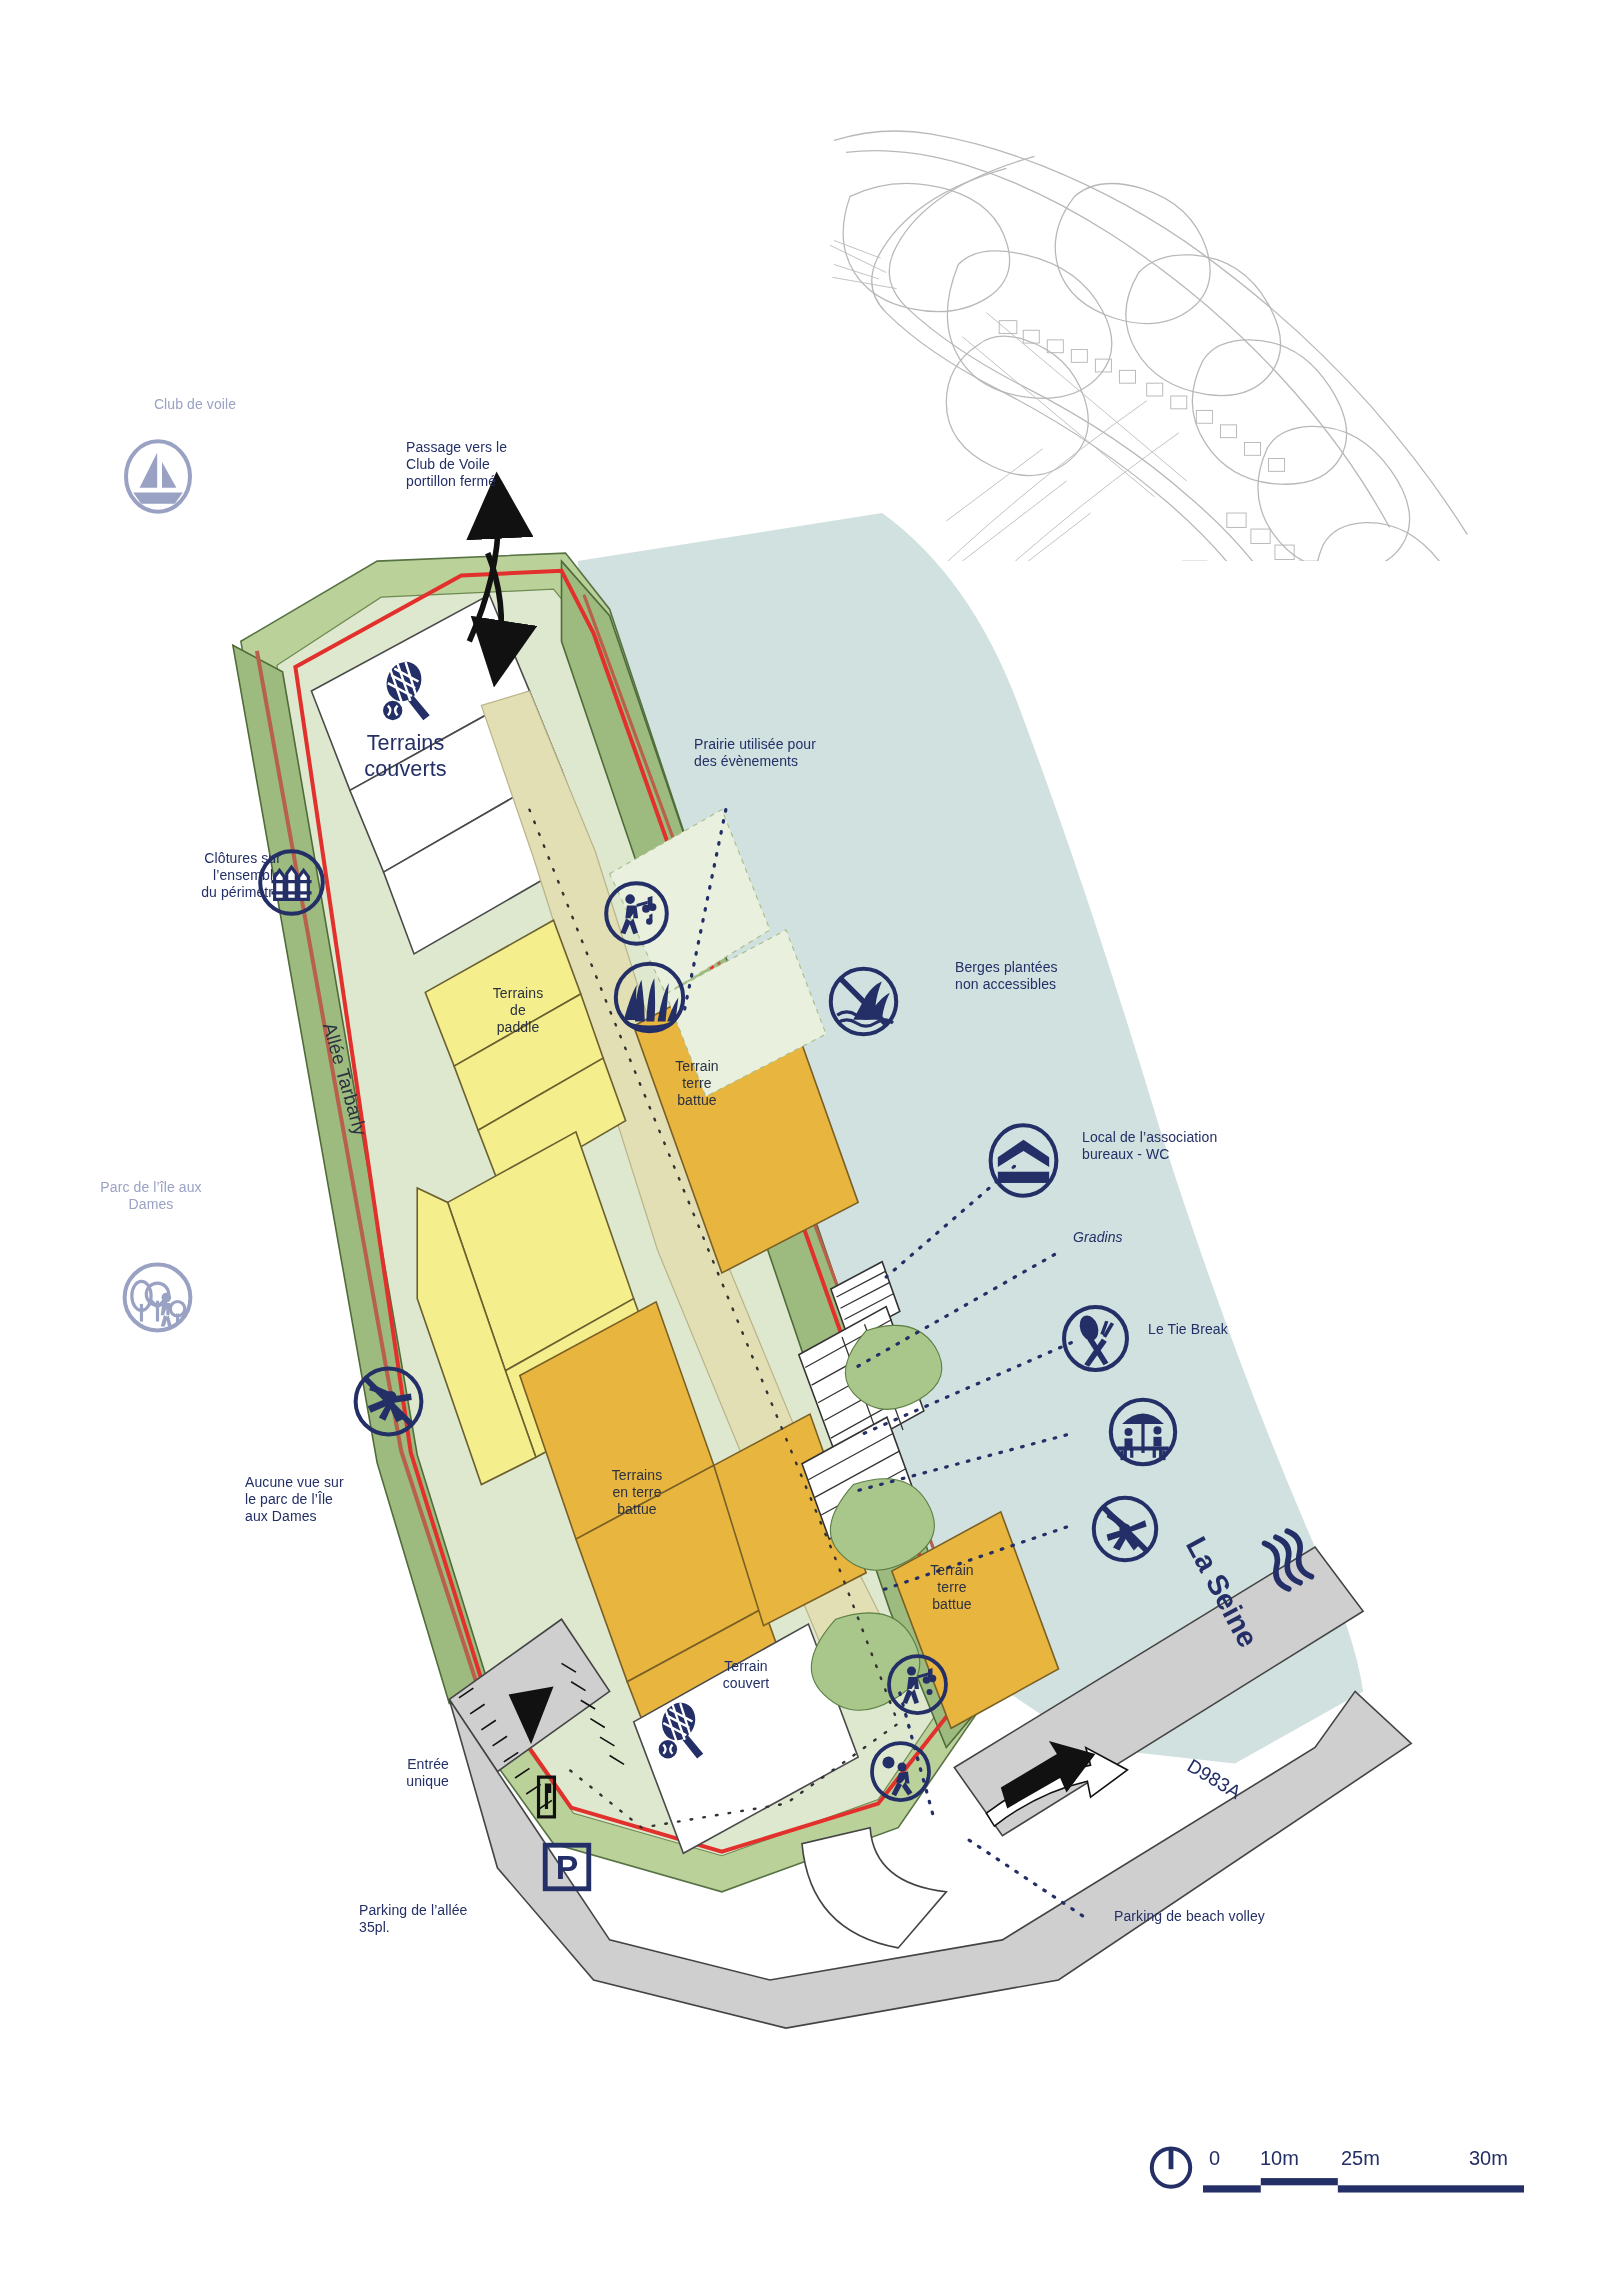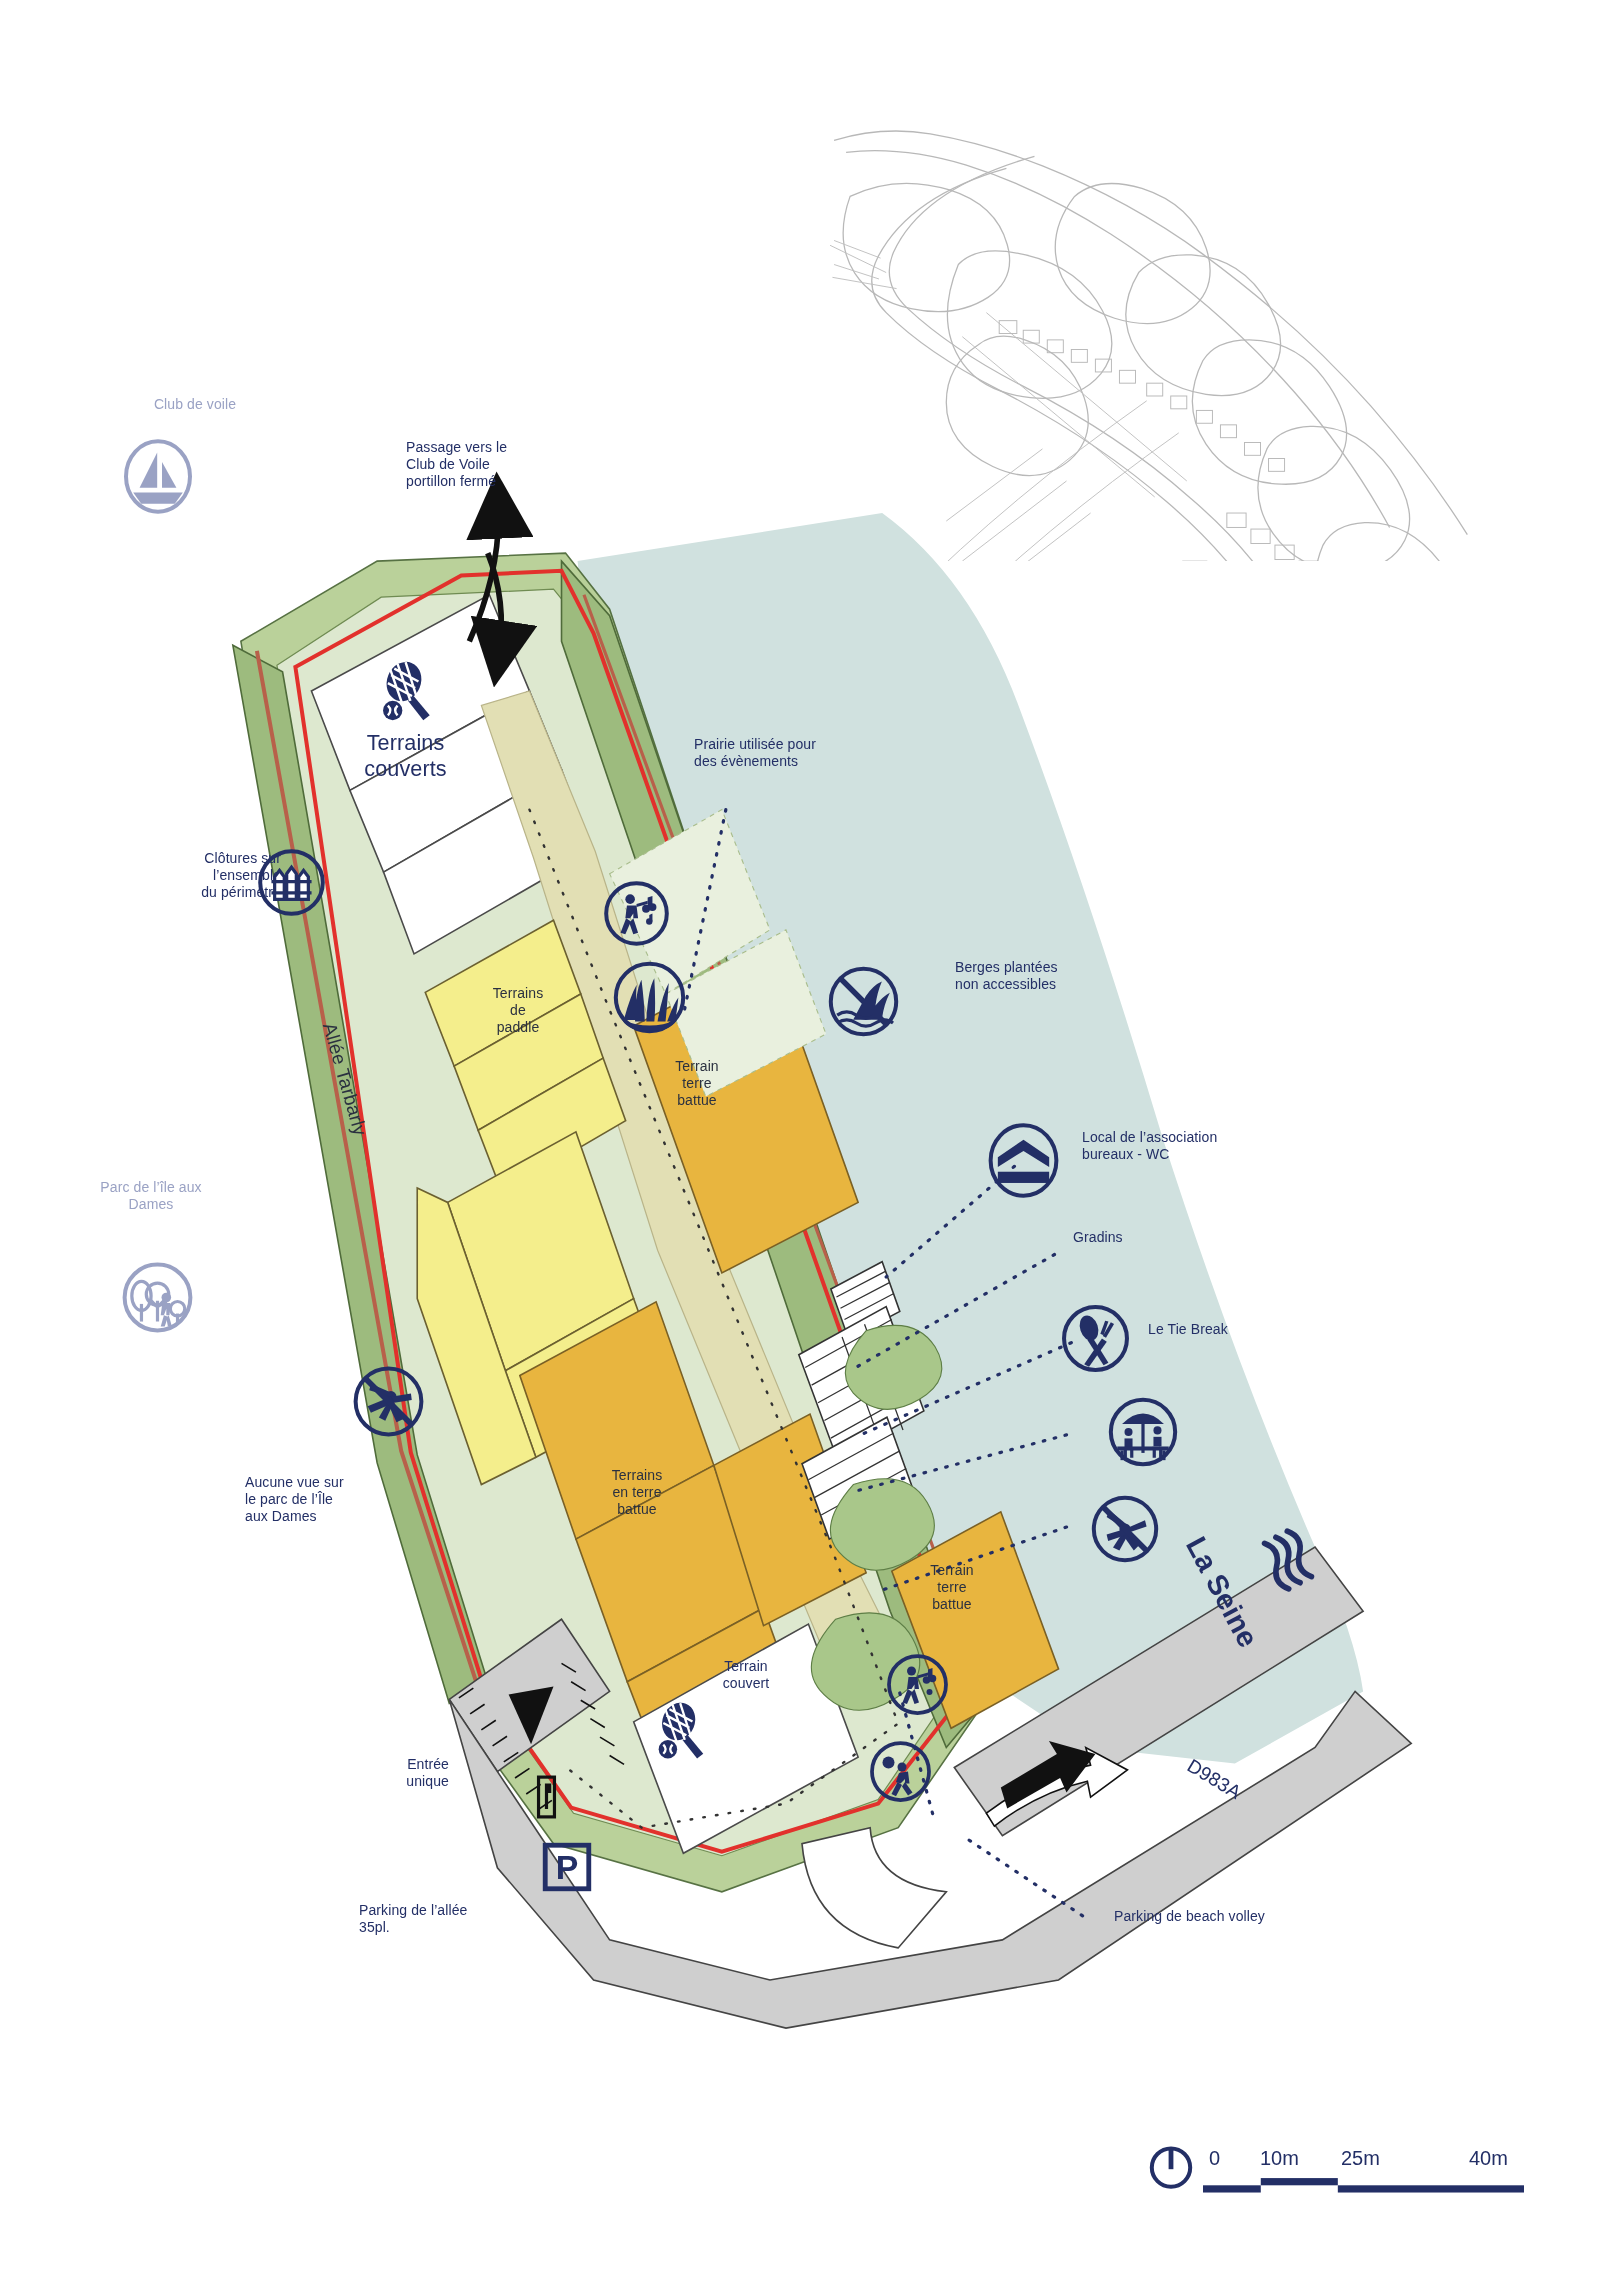--- a/index.html
+++ b/index.html
@@ -330,21 +330,21 @@
   <div class="icon" style="left:985px;top:1122px;">
     <svg width="77" height="77" viewBox="0 0 96 96">
       <ellipse cx="48" cy="48" rx="41" ry="44" fill="none" stroke="#232f66" stroke-width="5"></ellipse>
       <path d="M16 44 L48 22 L80 44 L80 56 L48 36 L16 56 Z" fill="#232f66"></path>
       <rect x="16" y="62" width="64" height="14" fill="#232f66"></rect>
     </svg>
   </div>
   <div class="lbl" style="left:1082px;top:1129px;width:321px;">Local de l’association
 bureaux - WC</div>
 
-  <div class="lbl" style="left:1073px;top:1229px;width:192px;">Gradins</div>
+  <div class="lbl" style="left:1073px;top:1229px;width:192px;font-style:italic;">Gradins</div>
 
   <div class="icon" style="left:1060px;top:1303px;">
     <svg width="71" height="71" viewBox="0 0 88 88">
       <circle cx="44" cy="44" r="39" fill="none" stroke="#232f66" stroke-width="5"></circle>
       <g fill="#232f66">
         <ellipse cx="36" cy="31" rx="11" ry="16" transform="rotate(-18 36 31)"></ellipse>
         <path d="M40 42 L60 74 L54 77 L34 46 Z"></path>
         <path d="M56 22 L60 23 L54 40 L50 38 Z"></path>
         <path d="M63 24 L67 26 L57 43 L53 41 Z"></path>
         <path d="M52 44 L30 76 L36 79 L58 48 Z"></path>
@@ -527,21 +527,21 @@
 
   <div style="position:absolute;left:1147px;top:2142px;">
     <svg width="48" height="48" viewBox="0 0 60 60">
       <circle cx="30" cy="32" r="24" fill="none" stroke="#232f66" stroke-width="5"></circle>
       <path d="M30 8 L30 34" stroke="#232f66" stroke-width="6"></path>
     </svg>
   </div>
   <div class="scalelbl" style="left:1209px;top:2147px;">0</div>
   <div class="scalelbl" style="left:1260px;top:2147px;">10m</div>
   <div class="scalelbl" style="left:1341px;top:2147px;">25m</div>
-  <div class="scalelbl" style="left:1469px;top:2147px;">40m</div>
+  <div class="scalelbl" style="left:1469px;top:2147px;">30m</div>
   <svg style="position:absolute;left:1203px;top:2174px;" width="321" height="21" viewBox="0 0 400 26">
     <rect x="0" y="14" width="72" height="9" fill="#232f66"></rect>
     <rect x="72" y="5" width="96" height="9" fill="#232f66"></rect>
     <rect x="168" y="14" width="232" height="9" fill="#232f66"></rect>
   </svg>
 
 </div>
 
 
 </body></html>

